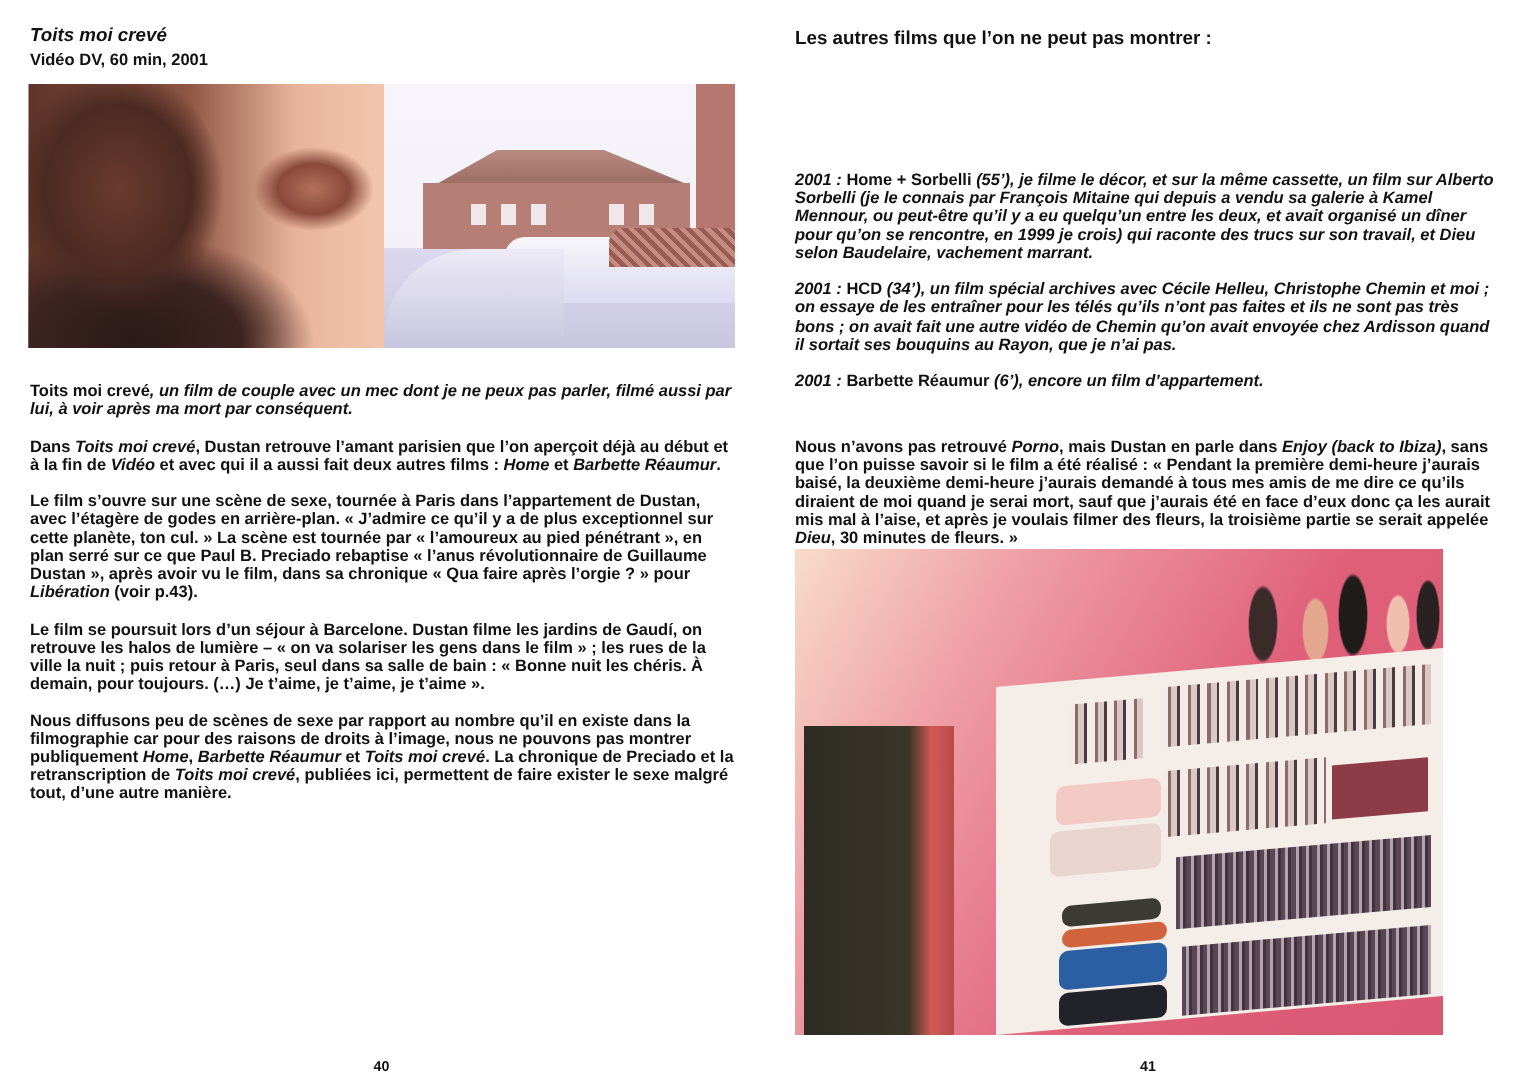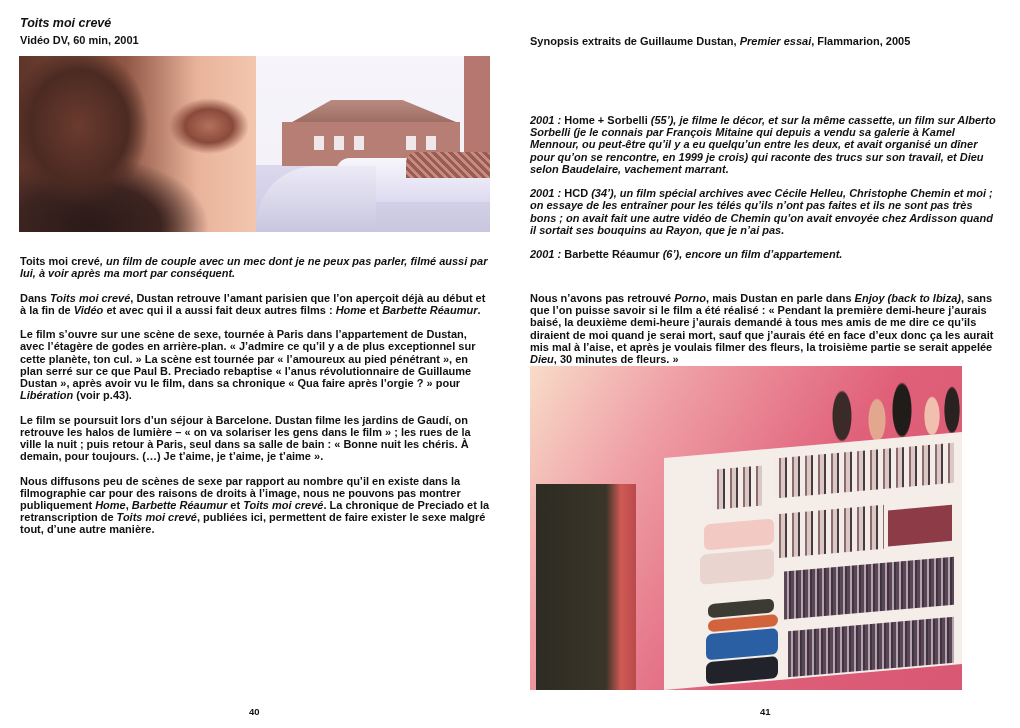--- a/index.html
+++ b/index.html
@@ -91,21 +91,21 @@
     <p><span>Dans </span><i>Toits moi crevé</i><span>, Dustan retrouve l’amant parisien que l’on aperçoit déjà au début et à la fin de </span><i>Vidéo</i><span> et avec qui il a aussi fait deux autres films : </span><i>Home</i><span> et </span><i>Barbette Réaumur</i><span>.</span></p>
     <p><span>Le film s’ouvre sur une scène de sexe, tournée à Paris dans l’appartement de Dustan, avec l’étagère de godes en arrière-plan. « J’admire ce qu’il y a de plus exceptionnel sur cette planète, ton cul. » La scène est tournée par « l’amoureux au pied pénétrant », en plan serré sur ce que Paul B. Preciado rebaptise « l’anus révolutionnaire de Guillaume Dustan », après avoir vu le film, dans sa chronique « Qua faire après l’orgie ? » pour </span><i>Libération</i><span> (voir p.43).</span></p>
     <p><span>Le film se poursuit lors d’un séjour à Barcelone. Dustan filme les jardins de Gaudí, on retrouve les halos de lumière – « on va solariser les gens dans le film » ; les rues de la ville la nuit ; puis retour à Paris, seul dans sa salle de bain : « Bonne nuit les chéris. À demain, pour toujours. (…) Je t’aime, je t’aime, je t’aime ».</span></p>
     <p><span>Nous diffusons peu de scènes de sexe par rapport au nombre qu’il en existe dans la filmographie car pour des raisons de droits à l’image, nous ne pouvons pas montrer publiquement </span><i>Home</i><span>, </span><i>Barbette Réaumur</i><span> et </span><i>Toits moi crevé</i><span>. La chronique de Preciado et la retranscription de </span><i>Toits moi crevé</i><span>, publiées ici, permettent de faire exister le sexe malgré tout, d’une autre manière.</span></p>
   </div>
 
   <div class="page-num" style="left:249px;">40</div>
 </div>
 
 <div class="page right-page">
-  <div class="subtitle" style="left:20px; top:35px;"><span>Synopsis extraits de Guillaume Dustan, </span><i>Premier essai</i><span>, Flammarion, 2005</span></div>
+  <div class="title" style="left:20px; top:18px;">Les autres films que l’on ne peut pas montrer :</div>
 
   <div class="body-text" style="left:20px; top:114px; width:470px;">
     <p><i>2001 : </i><span>Home + Sorbelli </span><i>(55’), je filme le décor, et sur la même cassette, un film sur Alberto Sorbelli (je le connais par François Mitaine qui depuis a vendu sa galerie à Kamel Mennour, ou peut-être qu’il y a eu quelqu’un entre les deux, et avait organisé un dîner pour qu’on se rencontre, en 1999 je crois) qui raconte des trucs sur son travail, et Dieu selon Baudelaire, vachement marrant.</i></p>
     <p><i>2001 : </i><span>HCD </span><i>(34’), un film spécial archives avec Cécile Helleu, Christophe Chemin et moi ; on essaye de les entraîner pour les télés qu’ils n’ont pas faites et ils ne sont pas très bons ; on avait fait une autre vidéo de Chemin qu’on avait envoyée chez Ardisson quand il sortait ses bouquins au Rayon, que je n’ai pas.</i></p>
     <p><i>2001 : </i><span>Barbette Réaumur </span><i>(6’), encore un film d’appartement.</i></p>
   </div>
 
   <div class="body-text" style="left:20px; top:292px; width:470px;">
     <p><span>Nous n’avons pas retrouvé </span><i>Porno</i><span>, mais Dustan en parle dans </span><i>Enjoy (back to Ibiza)</i><span>, sans que l’on puisse savoir si le film a été réalisé : « Pendant la première demi-heure j’aurais baisé, la deuxième demi-heure j’aurais demandé à tous mes amis de me dire ce qu’ils diraient de moi quand je serai mort, sauf que j’aurais été en face d’eux donc ça les aurait mis mal à l’aise, et après je voulais filmer des fleurs, la troisième partie se serait appelée </span><i>Dieu</i><span>, 30 minutes de fleurs. »</span></p>
   </div>

